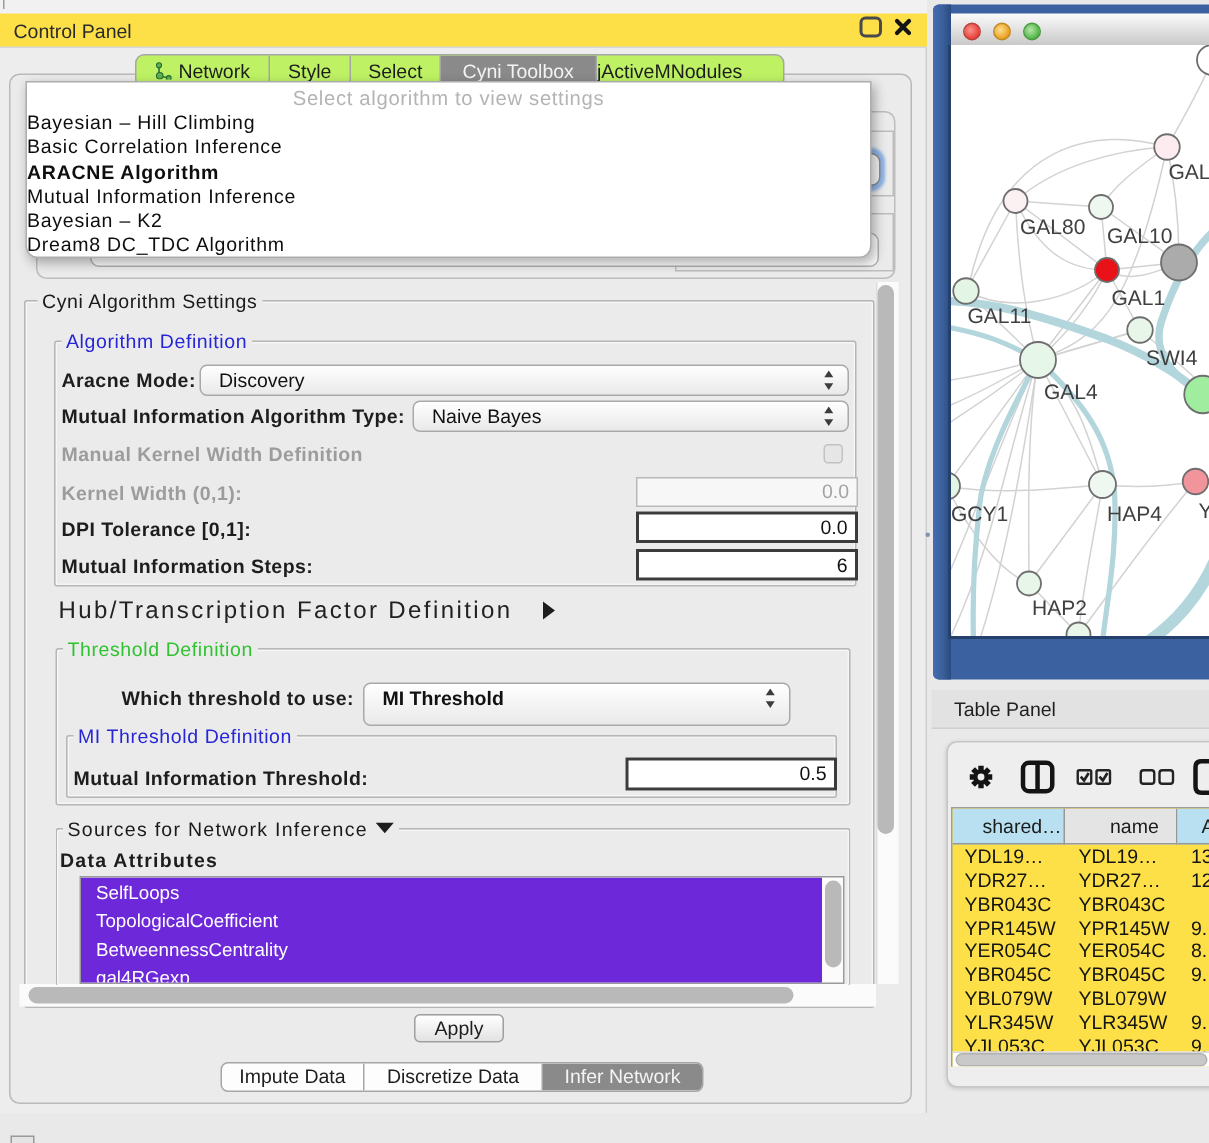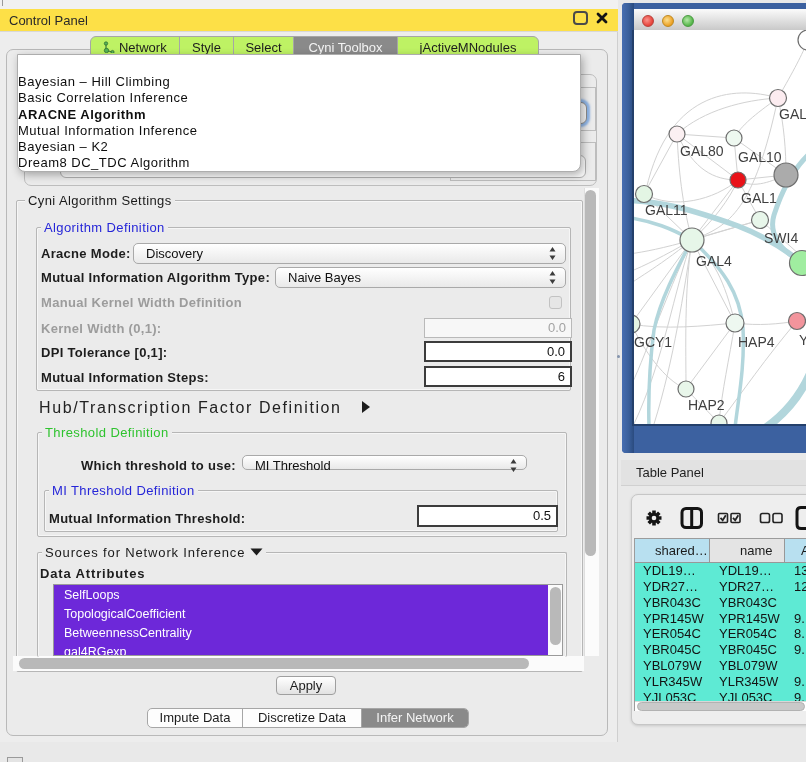--- a/index.html
+++ b/index.html
@@ -45,21 +45,21 @@
     <svg width="12" height="12" viewBox="0 0 12 12" style="vertical-align:-1px;">
       <path d="M3,2.5 L3,9.5 M3.5,9.5 L9,11" stroke="#3d7a3d" stroke-width="1.2" fill="none"></path>
       <circle cx="3" cy="2.5" r="1.7" fill="#56b456" stroke="#2c662c" stroke-width="0.7"></circle>
       <circle cx="3.5" cy="9.5" r="2.2" fill="#56b456" stroke="#2c662c" stroke-width="0.7"></circle>
       <circle cx="9.5" cy="11" r="1.6" fill="#56b456" stroke="#2c662c" stroke-width="0.7"></circle>
     </svg>
     Network</div>
   <div style="width:54px;line-height:21px;text-align:center;border-right:1px solid #a6a6a6;">Style</div>
   <div style="width:60px;line-height:21px;text-align:center;border-right:1px solid #a6a6a6;">Select</div>
   <div style="width:104px;line-height:21px;text-align:center;background:#8a8a8a;color:#f4f4f4;border-right:1px solid #a6a6a6;">Cyni Toolbox</div>
-  <div style="width:140px;line-height:21px;text-align:center;">jActiveMNodules</div>
+  <div style="width:124px;line-height:21px;text-align:left;">jActiveMNodules</div>
 </div>
 
 <div class="frame" style="left:16px;top:200px;width:567px;height:472px;">
   <span class="ftitle" style="left:8px;color:#1a1a1a;">Cyni Algorithm Settings</span>
 </div>
 
 <div class="abs" style="left:584px;top:188px;width:15px;height:468px;background:#fbfbfb;border-left:1px solid #dedede;"></div>
 <div class="abs" style="left:585px;top:190px;width:11px;height:366px;background:#b9b9b9;border-radius:6px;"></div>
 
 <div class="abs" style="left:13px;top:656px;width:571px;height:15px;background:#fbfbfb;"></div>
@@ -91,21 +91,21 @@
 
 <div class="abs" style="left:39px;top:399px;font-size:16px;letter-spacing:1.6px;color:#222;">Hub/Transcription Factor Definition</div>
 <svg class="abs" style="left:361px;top:400px;" width="10" height="14" viewBox="0 0 10 14">
     <path d="M1,1 L9,7 L1,13 Z" fill="#1d1d1d"></path>
   </svg>
 
 <div class="frame" style="left:37px;top:432px;width:530px;height:105px;">
   <span class="ftitle" style="left:4px;color:#2fc32f;">Threshold Definition</span>
 </div>
 <div class="abs b13" style="left:81px;top:458px;">Which threshold to use:</div>
-<div class="combo" style="left:242px;top:455px;width:285px;height:15px;">MI Threshold
+<div class="combo" style="left:242px;top:455px;width:285px;height:29px;font-weight:bold;">MI Threshold
   <svg class="arrows" viewBox="0 0 7 13">
       <path d="M3.5,0 L6.5,4.5 L0.5,4.5 Z M3.5,13 L0.5,8.5 L6.5,8.5 Z" fill="#3c3c3c"></path>
     </svg>
 </div>
 <div class="frame" style="left:44px;top:490px;width:514px;height:42px;">
   <span class="ftitle" style="left:4px;color:#2626d8;">MI Threshold Definition</span>
 </div>
 <div class="abs b13" style="left:49px;top:511px;">Mutual Information Threshold:</div>
 <div class="inp" style="left:417px;top:505px;width:141px;height:22px;line-height:18px;">0.5</div>
 
@@ -126,20 +126,21 @@
 
 <div class="abs" style="left:147px;top:708px;height:20px;display:flex;background:#fdfdfd;border:1px solid #a6a6a6;border-radius:5px;overflow:hidden;font-size:13px;color:#1d1d1d;align-items:flex-end;">
   <div style="width:95px;line-height:18px;text-align:center;border-right:1px solid #a6a6a6;">Impute Data</div>
   <div style="width:119px;line-height:18px;text-align:center;border-right:1px solid #a6a6a6;">Discretize Data</div>
   <div style="width:106px;line-height:18px;text-align:center;background:#8a8a8a;color:#f4f4f4;">Infer Network</div>
 </div>
 
 <div class="abs" style="left:7px;top:757px;width:16px;height:12px;border:1px solid #9a9a9a;background:#e4e4e4;"></div>
 
 <div class="abs" style="left:17px;top:54px;width:564px;height:118px;background:#ffffff;border:1px solid #adadad;border-radius:0 0 8px 8px;box-shadow:2px 3px 8px rgba(0,0,0,0.3);z-index:10;">
+  <div style="text-align:center;margin-top:3px;font-size:13.5px;letter-spacing:0.45px;color:#b4b4b4;">Select algorithm to view settings</div>
   <div style="position:absolute;left:0px;top:19px;font-size:13px;letter-spacing:0.5px;color:#0e0e0e;line-height:16.3px;white-space:nowrap;">
     Bayesian – Hill Climbing<br>
     Basic Correlation Inference<br>
     <b>ARACNE Algorithm</b><br>
     Mutual Information Inference<br>
     Bayesian – K2<br>
     Dream8 DC_TDC Algorithm
   </div>
 </div>
 
@@ -256,21 +257,21 @@
   <g fill="none" stroke="#232323" stroke-width="1.6">
     <rect x="78.5" y="8.5" width="9" height="9" rx="1"></rect>
     <rect x="91" y="8.5" width="9" height="9" rx="1"></rect>
     <path d="M80.5,12.8 L82.7,15.3 L85.8,10.3 M93,12.8 L95.2,15.3 L98.3,10.3" stroke-width="1.8"></path>
     <rect x="120.5" y="8.5" width="9" height="9" rx="1.8"></rect>
     <rect x="133" y="8.5" width="9" height="9" rx="1.8"></rect>
   </g>
   <path d="M166,2.5 L161,2.5 Q157,2.5 157,6.5 L157,19.5 Q157,23.5 161,23.5 L166,23.5" fill="none" stroke="#141414" stroke-width="3"></path>
 </svg>
 
-<div class="abs" style="left:634px;top:538px;width:172px;height:173px;background:#5eead4;border-top:1px solid #9c9c9c;border-left:1px solid #9c9c9c;overflow:hidden;">
+<div class="abs" style="left:634px;top:538px;width:172px;height:173px;background:#fde047;border-top:1px solid #9c9c9c;border-left:1px solid #9c9c9c;overflow:hidden;">
 
   <div class="abs" style="left:0;top:0;width:75px;height:24px;background:#b8e0f0;border-right:1px solid #989898;border-bottom:1px solid #989898;font-size:13px;line-height:23px;color:#1b1b1b;">
       <span style="position:absolute;left:20px;">shared…</span>
     </div>
   <div class="abs" style="left:75px;top:0;width:75px;height:24px;background:#e4e4e4;border-right:1px solid #989898;border-bottom:1px solid #989898;font-size:13px;line-height:23px;color:#1b1b1b;">
       <span style="position:absolute;left:30px;">name</span>
     </div>
   <div class="abs" style="left:150px;top:0;width:30px;height:24px;background:#b8e0f0;border-bottom:1px solid #989898;font-size:13px;line-height:23px;color:#1b1b1b;padding-left:16px;">A</div>
 
   <div class="abs" style="left:0;top:24px;font-size:13px;color:#141414;">

